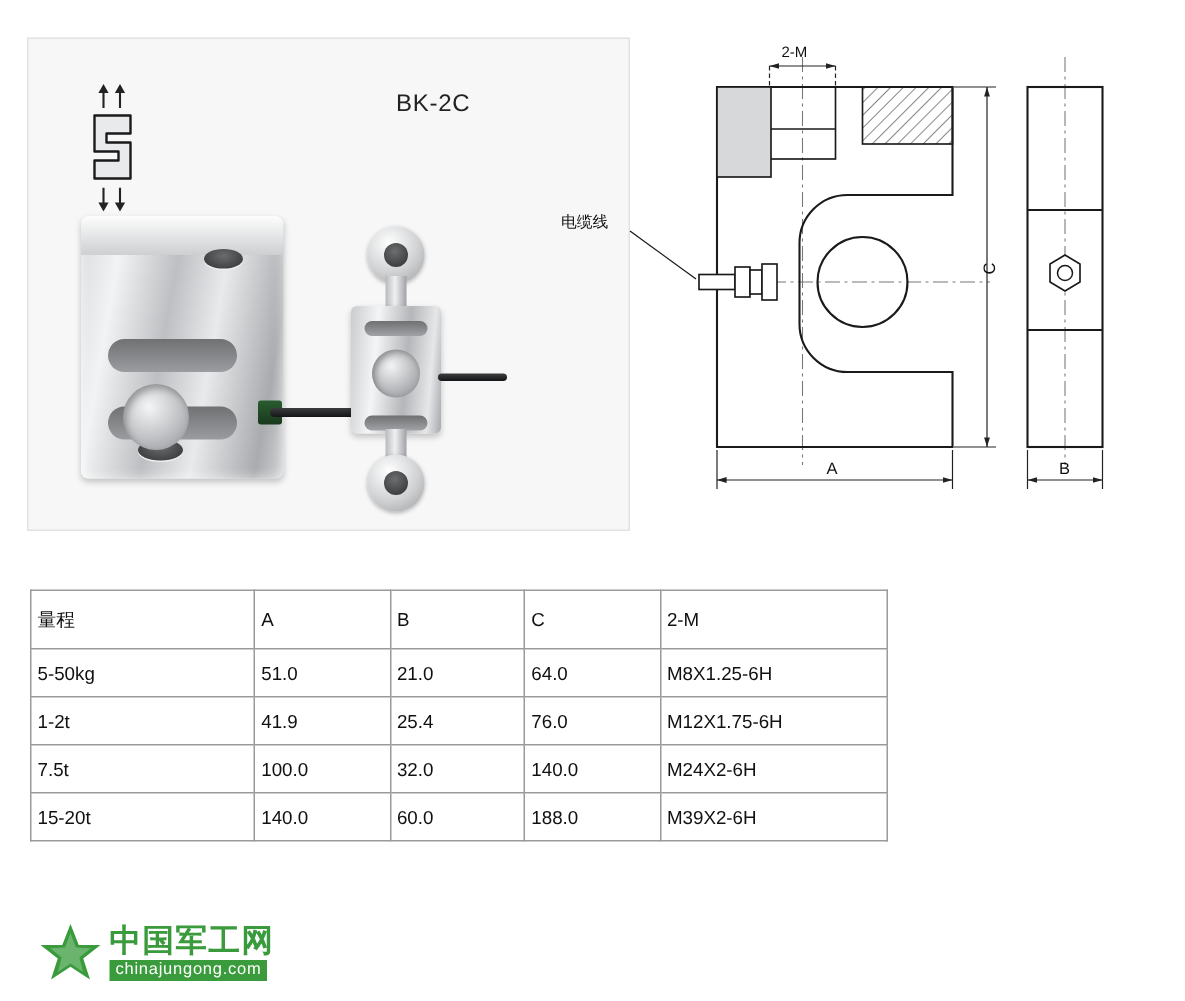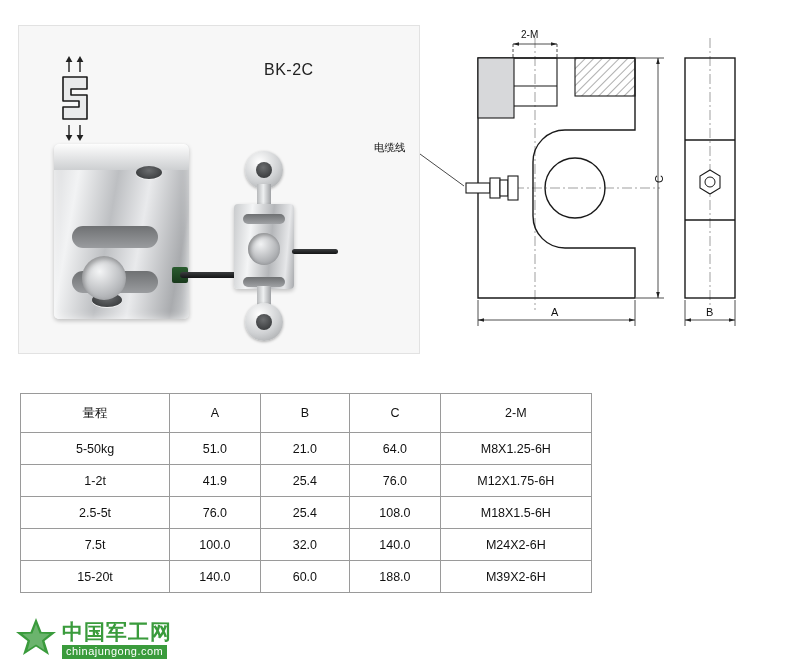--- a/index.html
+++ b/index.html
@@ -205,41 +205,41 @@
     position: absolute;
     left: 20px;
     top: 393px;
     width: 572px;
     border-collapse: collapse;
     font-size: 12.5px;
     color: #111;
   }
   .spec-table th, .spec-table td {
     border: 1px solid #9a9a9a;
-    text-align: center;
+    text-align: left;
     height: 31px;
     font-weight: normal;
     padding: 0 4px;
   }
   .spec-table th {
     height: 38px;
   }
   .col-range { width: 155px; }
   .col-a { width: 88px; }
   .col-b { width: 88px; }
   .col-c { width: 88px; }
   .col-m { width: 153px; }
 
   
   .watermark {
     position: absolute;
-    left: 14px;
+    left: 25px;
     bottom: 8px;
     display: flex;
-    align-items: flex-end;
+    align-items: center;
     height: 48px;
   }
   .wm-star {
     width: 44px; height: 44px;
     position: relative;
     margin-right: 4px;
   }
   .wm-text {
     display: flex;
     flex-direction: column;
@@ -423,27 +423,20 @@
         <td>M8X1.25-6H</td>
       </tr>
       <tr>
         <td>1-2t</td>
         <td>41.9</td>
         <td>25.4</td>
         <td>76.0</td>
         <td>M12X1.75-6H</td>
       </tr>
       <tr>
-        <td>2.5-5t</td>
-        <td>76.0</td>
-        <td>25.4</td>
-        <td>108.0</td>
-        <td>M18X1.5-6H</td>
-      </tr>
-      <tr>
         <td>7.5t</td>
         <td>100.0</td>
         <td>32.0</td>
         <td>140.0</td>
         <td>M24X2-6H</td>
       </tr>
       <tr>
         <td>15-20t</td>
         <td>140.0</td>
         <td>60.0</td>

